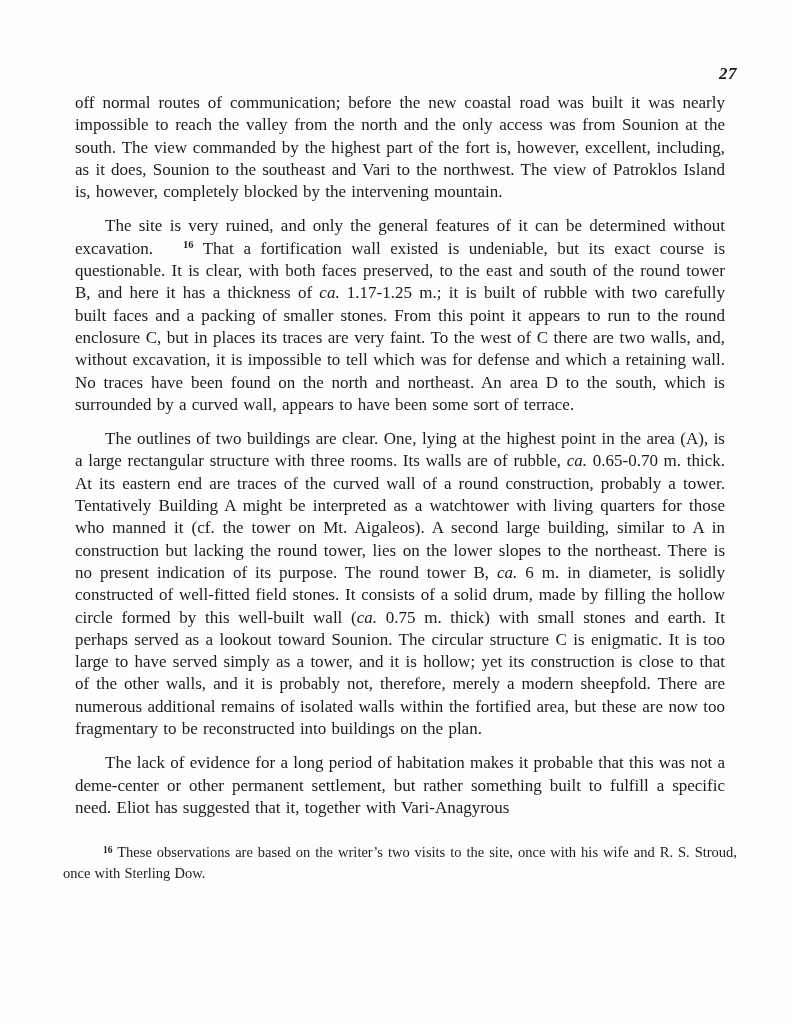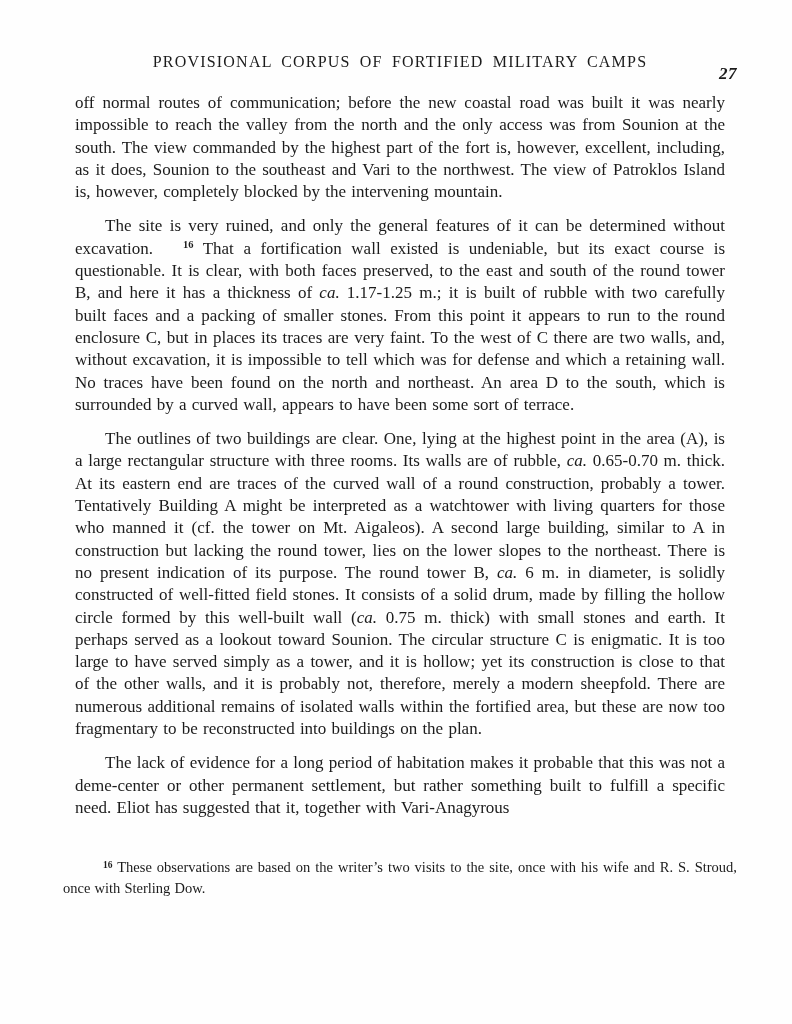--- a/index.html
+++ b/index.html
@@ -61,40 +61,39 @@
   .sup {
     display: inline-block;
     position: relative;
     top: -6px;
     font-size: 10.5px;
     line-height: 0;
     font-weight: 700;
   }
   .sc { font-size: 0.82em; letter-spacing: 0.3px; }
   .footnote {
-    margin-top: 38px;
+    margin-top: 23px;
     font-size: 14.5px;
     line-height: 20.5px;
     text-align: justify;
     text-indent: 20px;
     word-spacing: 0.5px;
   }
   .footnote .sup {
     top: -4px;
     font-size: 9.5px;
   }
 </style>
 </head>
 <body>
 
 <div class="page">
   <div class="content">
 
     <header class="running-head">
-      <span class="head-title">PROVISIONAL CORPUS OF FORTIFIED MILITARY CAMPS</span>
       <span class="page-number">27</span>
     </header>
 
     <main>
       <p class="para no-indent"><span>off normal routes of communication; before the new coastal road was built it was nearly impossible to reach the valley from the north and the only access was from Sounion at the south. The view commanded by the highest part of the fort is, however, excellent, including, as it does, Sounion to the southeast and Vari to the northwest. The view of Patroklos Island is, however, completely blocked by the intervening mountain.</span></p>
 
       <p class="para"><span>The site is very ruined, and only the general features of it can be determined without excavation.</span><span class="sup">16</span><span> That a fortification wall existed is undeniable, but its exact course is questionable. It is clear, with both faces preserved, to the east and south of the round tower B, and here it has a thickness of </span><span class="i">ca.</span><span> 1.17-1.25 m.; it is built of rubble with two carefully built faces and a packing of smaller stones. From this point it appears to run to the round enclosure C, but in places its traces are very faint. To the west of C there are two walls, and, without excavation, it is impossible to tell which was for defense and which a retaining wall. No traces have been found on the north and northeast. An area D to the south, which is surrounded by a curved wall, appears to have been some sort of terrace.</span></p>
 
       <p class="para"><span>The outlines of two buildings are clear. One, lying at the highest point in the area (A), is a large rectangular structure with three rooms. Its walls are of rubble, </span><span class="i">ca.</span><span> 0.65-0.70 m. thick. At its eastern end are traces of the curved wall of a round construction, probably a tower. Tentatively Building A might be interpreted as a watchtower with living quarters for those who manned it (cf. the tower on Mt. Aigaleos). A second large building, similar to A in construction but lacking the round tower, lies on the lower slopes to the northeast. There is no present indication of its purpose. The round tower B, </span><span class="i">ca.</span><span> 6 m. in diameter, is solidly constructed of well-fitted field stones. It consists of a solid drum, made by filling the hollow circle formed by this well-built wall (</span><span class="i">ca.</span><span> 0.75 m. thick) with small stones and earth. It perhaps served as a lookout toward Sounion. The circular structure C is enigmatic. It is too large to have served simply as a tower, and it is hollow; yet its construction is close to that of the other walls, and it is probably not, therefore, merely a modern sheepfold. There are numerous additional remains of isolated walls within the fortified area, but these are now too fragmentary to be reconstructed into buildings on the plan.</span></p>
 

